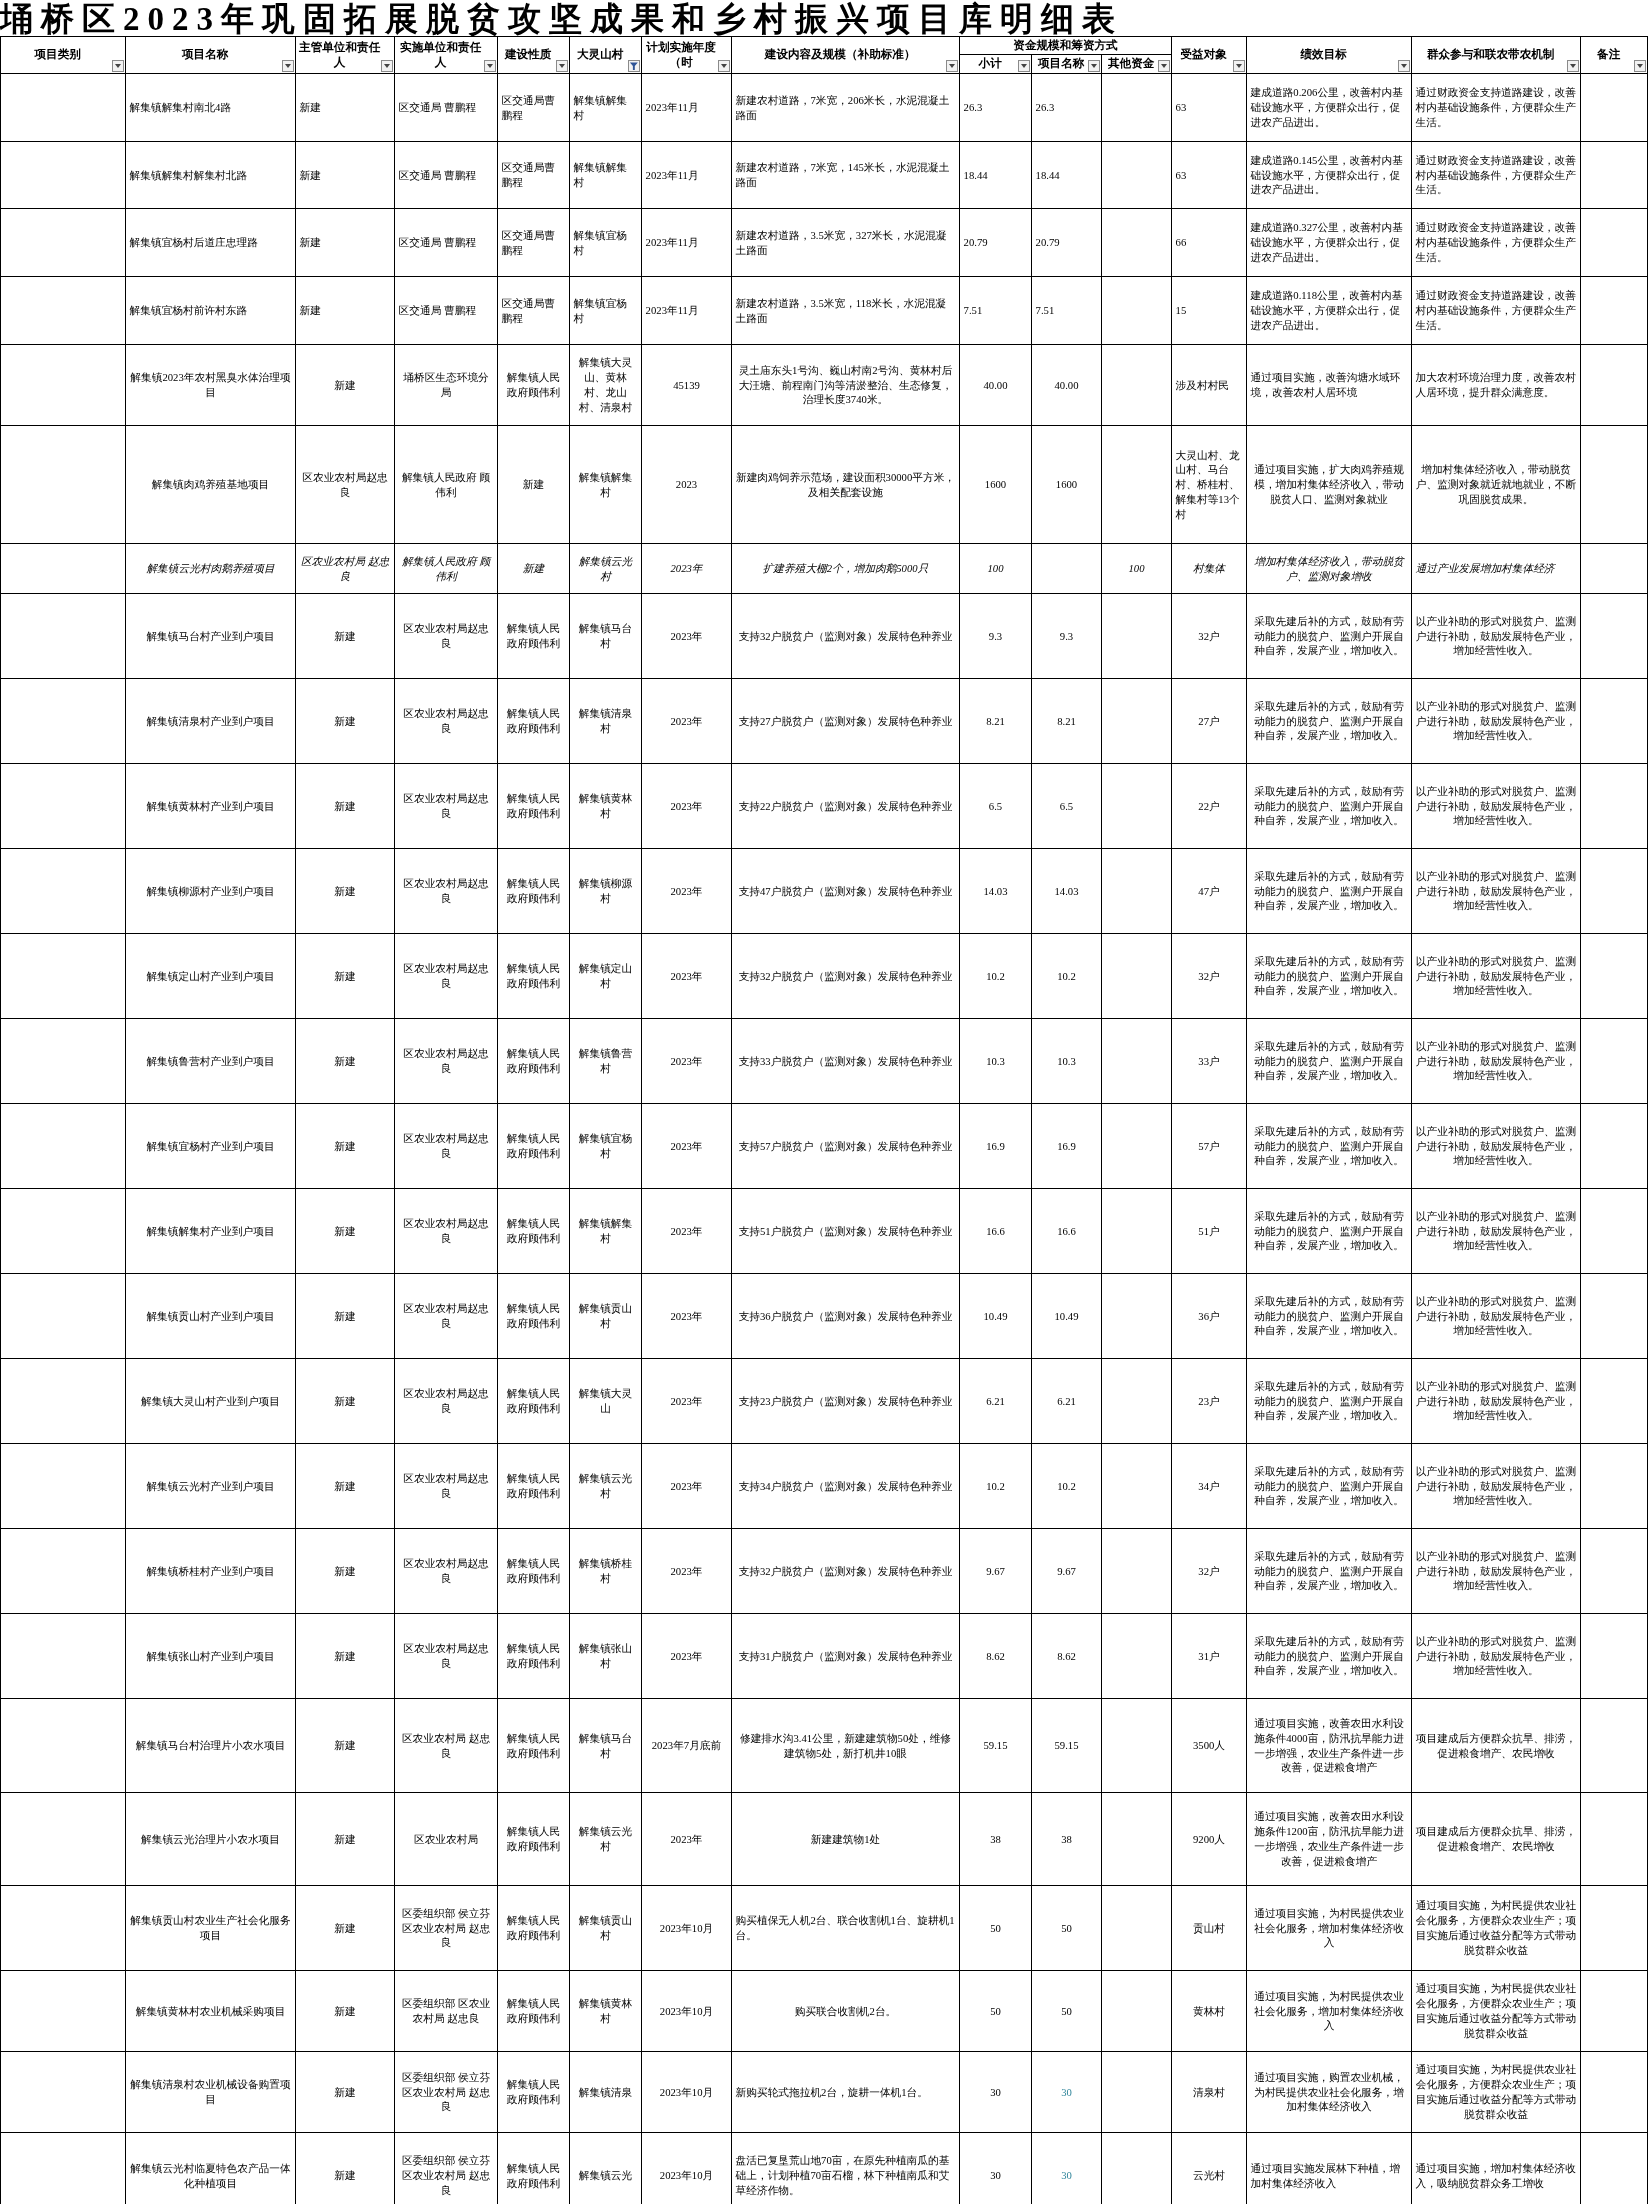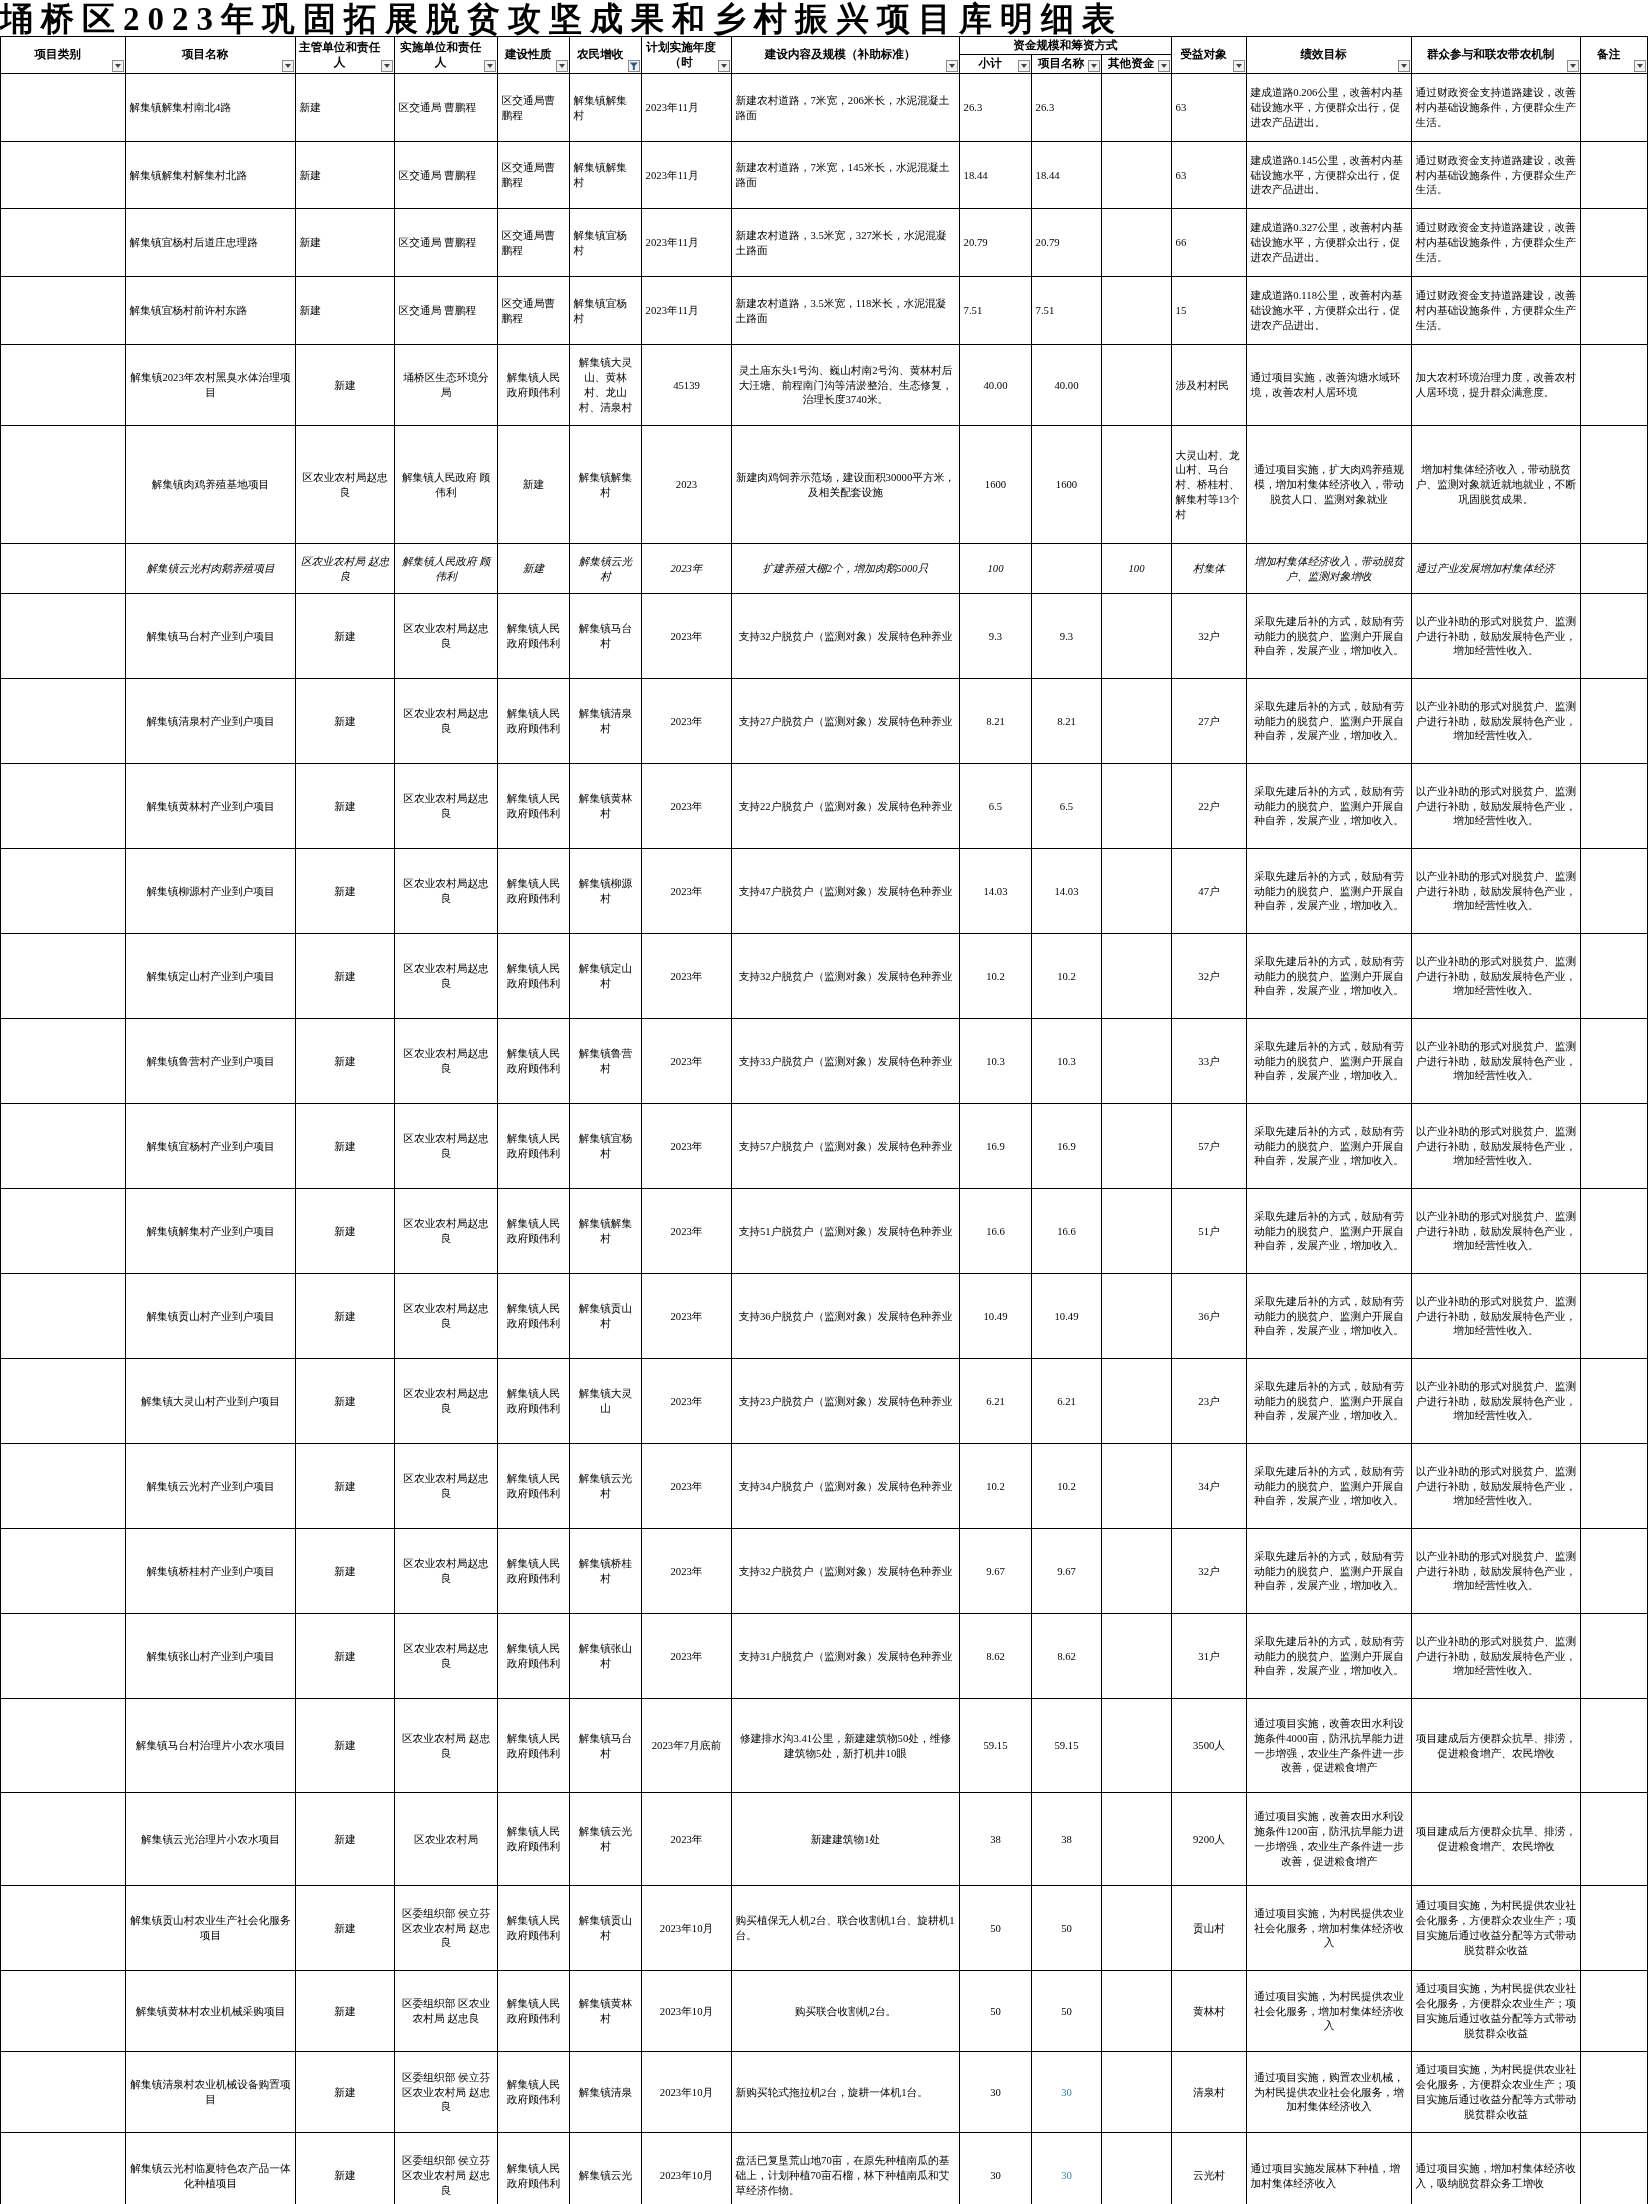--- a/index.html
+++ b/index.html
@@ -73,21 +73,21 @@
       <col style="width: 169px;">
       <col style="width: 67px;">
     </colgroup>
   <thead>
     <tr>
       <th rowspan="2"><span>项目类别</span><span class="fbtn"><span class="tri"></span></span></th>
       <th rowspan="2"><span>项目名称</span><span class="fbtn"><span class="tri"></span></span></th>
       <th rowspan="2"><span>主管单位和责任人</span><span class="fbtn"><span class="tri"></span></span></th>
       <th rowspan="2"><span>实施单位和责任人</span><span class="fbtn"><span class="tri"></span></span></th>
       <th rowspan="2"><span>建设性质</span><span class="fbtn"><span class="tri"></span></span></th>
-      <th rowspan="2"><span>农民增收</span><span class="fbtn"><span class="funnel"></span></span></th>
+      <th rowspan="2"><span>大灵山村</span><span class="fbtn"><span class="funnel"></span></span></th>
       <th rowspan="2"><span>计划实施年度（时</span><span class="fbtn"><span class="tri"></span></span></th>
       <th rowspan="2"><span>建设内容及规模（补助标准）</span><span class="fbtn"><span class="tri"></span></span></th>
       <th colspan="3" class="group"><span>资金规模和筹资方式</span></th>
       <th rowspan="2"><span>受益对象</span><span class="fbtn"><span class="tri"></span></span></th>
       <th rowspan="2"><span>绩效目标</span><span class="fbtn"><span class="tri"></span></span></th>
       <th rowspan="2"><span>群众参与和联农带农机制</span><span class="fbtn"><span class="tri"></span></span></th>
       <th rowspan="2"><span>备注</span><span class="fbtn"><span class="tri"></span></span></th>
     </tr>
     <tr class="sub">
       <th><span>小计</span><span class="fbtn"><span class="tri"></span></span></th>

